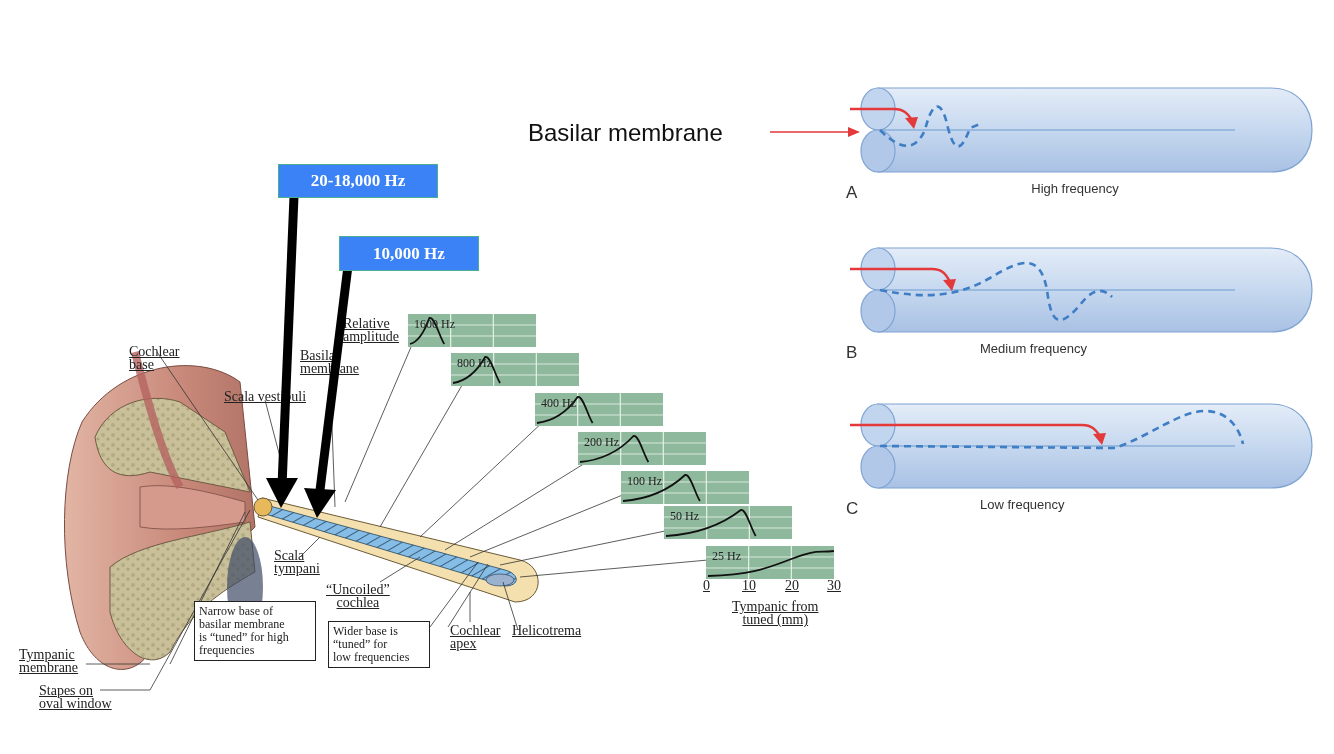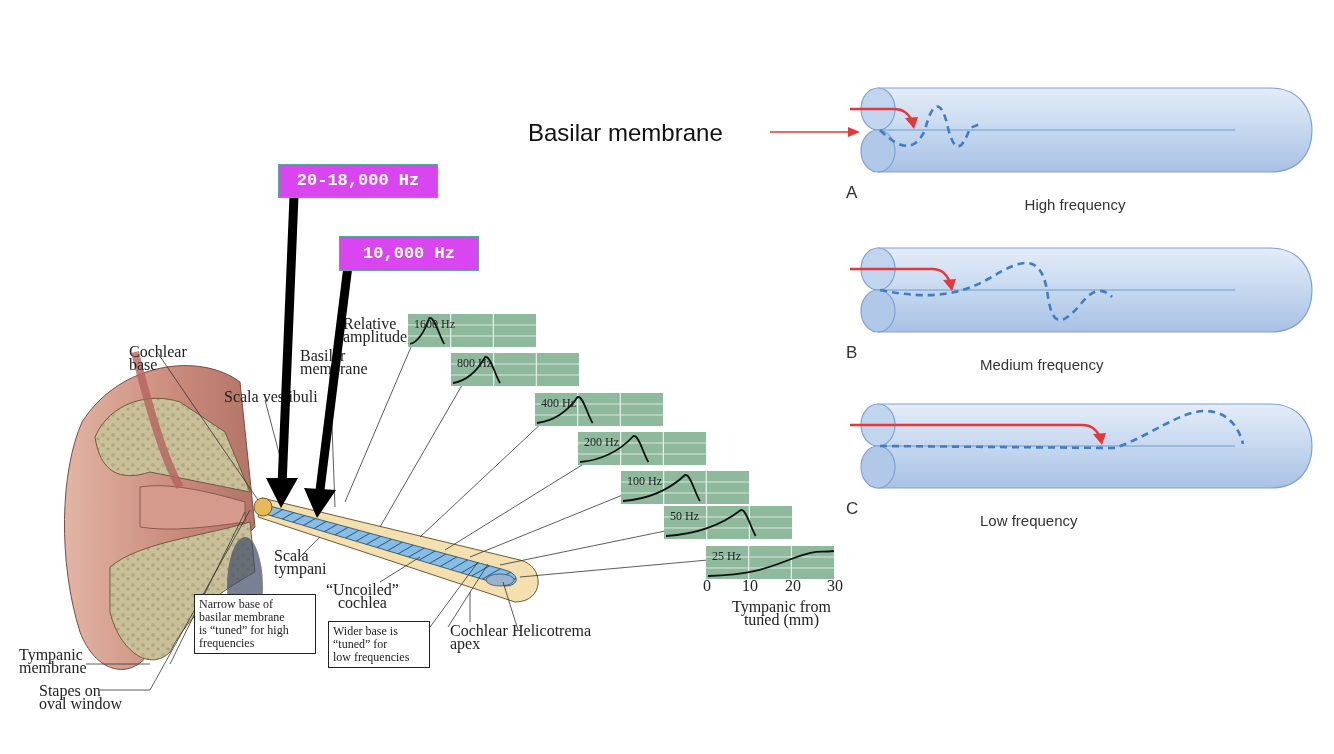--- a/index.html
+++ b/index.html
@@ -1,23 +1,23 @@
 <!DOCTYPE html>
 <html><head>
 <meta charset="utf-8">
 <style>
   html, body { margin:0; padding:0; background:#ffffff; }
   body { width:1334px; height:754px; position:relative; overflow:hidden; font-family:"Liberation Serif", serif; }
   .abs { position:absolute; }
   .serif { font-family:"Liberation Serif", "DejaVu Serif", serif; color:#222; }
   .sans { font-family:"Liberation Sans", "DejaVu Sans", sans-serif; }
-  .lbl { font-size:16px; line-height:13px; white-space:nowrap; }
+  .lbl { font-size:14px; line-height:13px; white-space:nowrap;text-decoration:underline; }
   .callbox { border:1px solid #222; background:#fff; padding:3px 4px; font-size:12px; line-height:13px; }
-  .teal { background:#d946ef; color:#fff; font-family:Liberation Mono, monospace; font-weight:bold; font-size:17px; text-align:center; border:1px solid #4bb093; }
-  .ptitle { font-size:15px; color:#333;margin-top:15px; }
+  .teal { background:#3b82f6; color:#fff; font-family:Liberation Serif, serif; font-weight:bold; font-size:17px; text-align:center; border:1px solid #4bb093; }
+  .ptitle { font-size:13px; color:#333; }
   .pletter { font-size:17px; color:#333; }
   svg text { font-family:"Liberation Serif", serif; }
 </style>
 </head>
 <body>
 
 <div class="abs" style="left:0;top:312px;width:848px;height:412px;">
   <svg class="abs" style="left:0;top:0" width="848" height="412" viewBox="0 0 848 412">
     <defs>
       <linearGradient id="skin" x1="0" x2="1" y1="0" y2="0">
@@ -100,21 +100,21 @@
   <div class="abs serif lbl" style="left:512px;top:312px;">Helicotrema</div>
   <div class="abs serif lbl" style="left:19px;top:336px;">
     <div>Tympanic</div>
     <div>membrane</div>
   </div>
   <div class="abs serif lbl" style="left:39px;top:372px;">
     <div>Stapes on</div>
     <div>oval window</div>
   </div>
 
-  <div class="abs serif callbox" style="left:194px;top:282px;width:112px;">
+  <div class="abs serif callbox" style="left:194px;top:289px;width:112px;">
     <div>Narrow base of</div>
     <div>basilar membrane</div>
     <div>is “tuned” for high</div>
     <div>frequencies</div>
   </div>
   <div class="abs serif callbox" style="left:328px;top:309px;width:92px;">
     <div>Wider base is</div>
     <div>“tuned” for</div>
     <div>low frequencies</div>
   </div>

